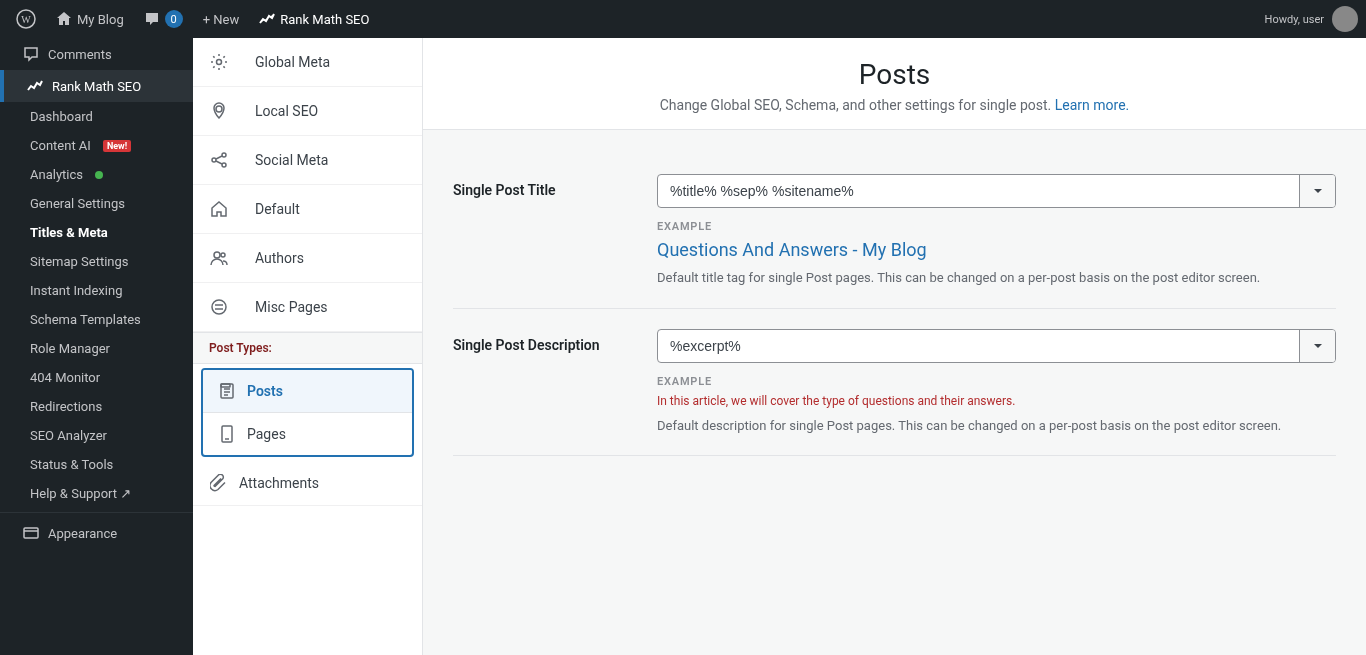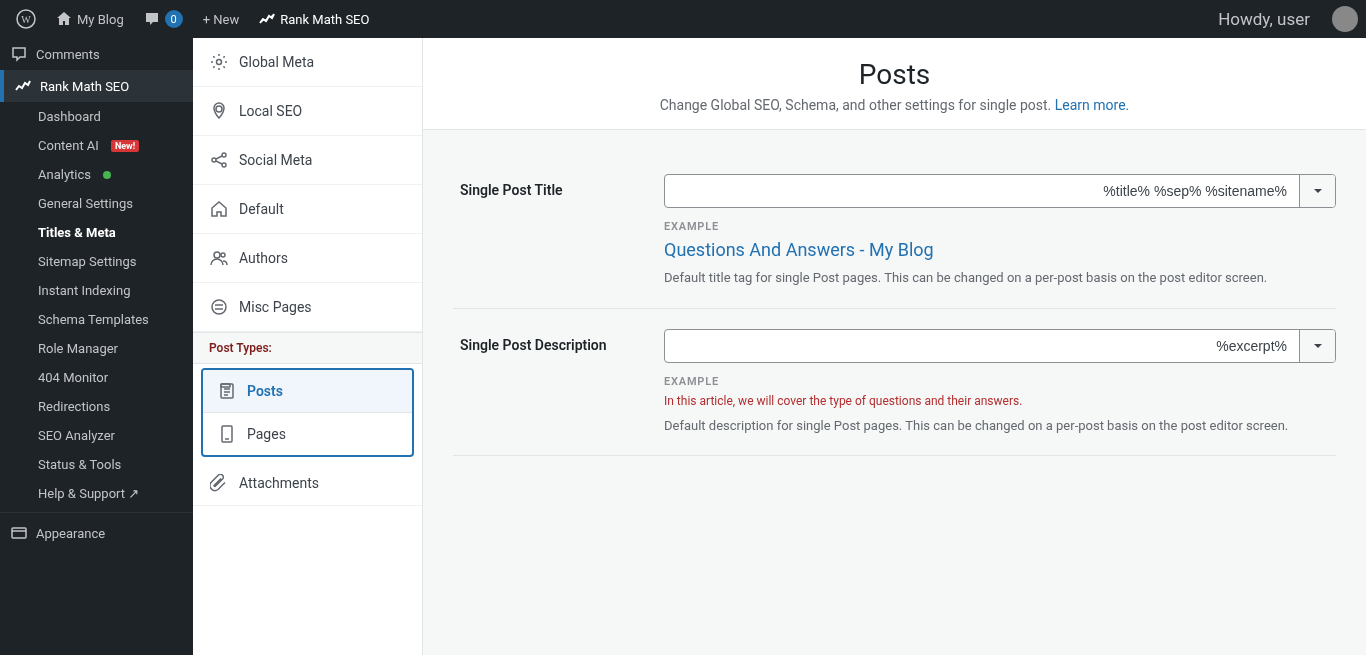--- a/index.html
+++ b/index.html
@@ -19,39 +19,39 @@
     .admin-bar-item {
       display: flex; align-items: center; gap: 5px;
       padding: 0 8px; height: 38px;
       color: #c3c4c7;
       font-size: 13px;
       cursor: pointer;
       white-space: nowrap;
     }
     .admin-bar-item.active { color: #fff; }
     .wp-logo { width: 20px; height: 20px; }
-    .admin-bar-right { margin-left: auto; color: #c3c4c7; font-size: 17px; display: flex; align-items: center; gap: 22px; }
+    .admin-bar-right { margin-left: auto; color: #c3c4c7; font-size: 11px; display: flex; align-items: center; gap: 8px; }
     .admin-bar-avatar { width: 26px; height: 26px; background: #888; border-radius: 50%; }
     .comment-bubble { background: #2271b1; color: #fff; border-radius: 50%; width: 18px; height: 18px; display: flex; align-items: center; justify-content: center; font-size: 11px; }
 
     
     .main-layout { display: flex; flex: 1; overflow: hidden; }
 
     
     .sidebar {
       width: 193px;
       background: #1d2327;
       color: #c3c4c7;
       flex-shrink: 0;
       overflow-y: auto;
       overflow-x: hidden;
     }
     .sidebar-item {
       display: flex; align-items: center; gap: 8px;
-      padding: 7px 10px;
+      padding: 7px 22px;
       cursor: pointer;
       color: #c3c4c7;
       font-size: 13px;
       position: relative;
     }
     .sidebar-icon { width: 18px; height: 18px; display: flex; align-items: center; justify-content: center; flex-shrink: 0; }
     .sidebar-separator { border: none; border-top: 1px solid #2c3338; margin: 4px 0; }
 
     .rank-math-item {
       background: #2c3338;
@@ -67,21 +67,21 @@
 
     
     .sub-nav {
       width: 230px;
       background: #fff;
       border-right: 1px solid #e2e4e7;
       flex-shrink: 0;
       overflow-y: auto;
     }
     .sub-nav-item {
-      display: flex; align-items: center; gap: 10px;
+      display: flex; align-items: center; gap: 26px;
       padding: 14px 16px;
       border-bottom: 1px solid #f0f0f1;
       cursor: pointer;
       color: #3c434a;
       font-size: 14px;
     }
     .sub-nav-icon { width: 20px; height: 20px; color: #646970; display: flex; align-items: center; justify-content: center; flex-shrink: 0; }
 
     .sub-nav-section {
       background: #f6f7f7;
@@ -128,40 +128,38 @@
       border-bottom: 1px solid #e2e4e7;
       gap: 24px;
     }
     .settings-label {
       width: 180px;
       flex-shrink: 0;
       font-weight: 600;
       font-size: 14px;
       color: #1d2327;
       padding-top: 8px;
-      margin-left: 7px;
     }
     .settings-field { flex: 1; }
     .input-with-dropdown {
       display: flex;
       border: 1px solid #8c8f94;
       border-radius: 4px;
       background: #fff;
       overflow: hidden;
       margin-bottom: 12px;
     }
     .input-with-dropdown input {
       flex: 1;
       border: none;
       outline: none;
       padding: 8px 12px;
       font-size: 14px;
       color: #3c434a;
       background: transparent;
-      text-align: right;
     }
     .dropdown-btn {
       background: #f6f7f7;
       border-left: 1px solid #8c8f94;
       width: 36px;
       display: flex; align-items: center; justify-content: center;
       cursor: pointer;
       color: #3c434a;
     }
 
@@ -276,21 +274,21 @@
 
     <div class="sidebar-item rank-math-item">
       <div class="sidebar-icon">
         <svg width="16" height="16" viewBox="0 0 16 16" fill="none" stroke="#fff" stroke-width="2">
             <polyline points="1,12 4,8 7,10 10,5 13,7 15,3"></polyline>
           </svg>
       </div>
       <span>Rank Math SEO</span>
     </div>
 
-    <div style="padding-left: 8px; margin-left: 20px;">
+    <div style="padding-left: 8px;">
       <div class="sidebar-item">
         <span>Dashboard</span>
       </div>
       <div class="sidebar-item">
         <span>Content AI</span>
         <span class="new-badge">New!</span>
       </div>
       <div class="sidebar-item">
         <span>Analytics</span>
         <span class="green-dot"></span>

